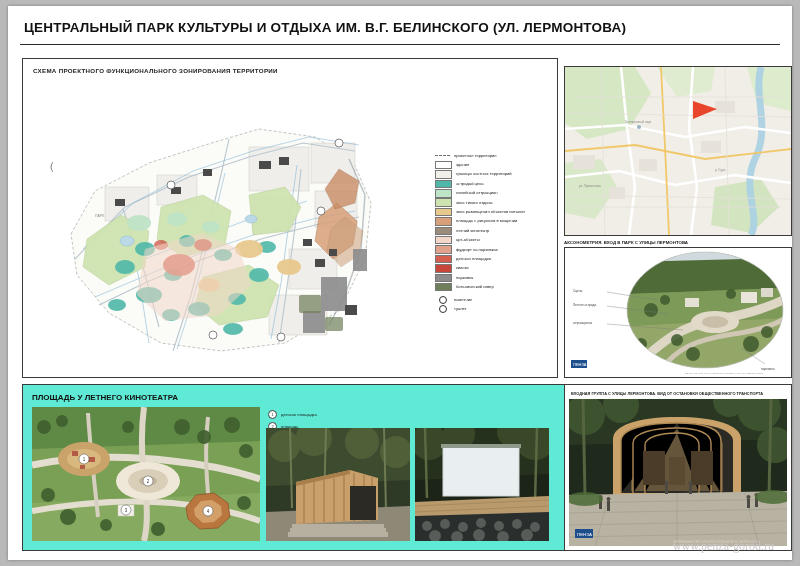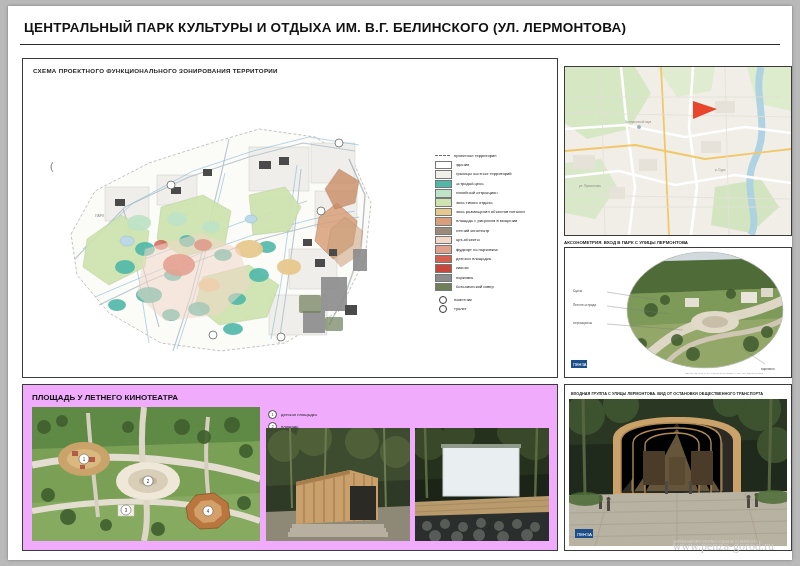--- a/index.html
+++ b/index.html
@@ -22,21 +22,21 @@
   .legend-dash{width:15px;height:0;border-top:1px dashed #6d6d6d;margin-right:4px;}
   .legend-ico{width:15px;margin-right:4px;display:flex;justify-content:center;}
   .pin{width:6px;height:6px;border-radius:50%;border:.7px solid #333;background:#fff;display:inline-block;}
 
   
   .citymap{position:absolute;left:556px;top:60px;width:226px;height:168px;border:1px solid #3a3a3a;overflow:hidden;background:#eef3e6;}
   .axo-cap{position:absolute;left:556px;top:234px;font-size:4.4px;font-weight:bold;color:#222;}
   .axo{position:absolute;left:556px;top:241px;width:226px;height:129px;border:1px solid #3a3a3a;background:#fff;overflow:hidden;}
 
   
-  .bl-panel{position:absolute;left:14px;top:378px;width:534px;height:165px;border:1px solid #3a3a3a;background:#f0abfc;overflow:hidden;}
+  .bl-panel{position:absolute;left:14px;top:378px;width:534px;height:165px;border:1px solid #3a3a3a;background:#5eead4;overflow:hidden;padding-left:32px;}
   .bl-title{position:absolute;left:9px;top:8px;font-size:8px;font-weight:bold;color:#111;}
   .bl-legend{position:absolute;left:245px;top:25px;}
   .bl-legend .row{display:flex;align-items:center;margin-bottom:3.2px;}
   .num{width:7px;height:7px;border-radius:50%;border:.7px solid #444;color:#333;font-size:4px;display:flex;align-items:center;justify-content:center;margin-right:4px;background:#fff;}
   .bl-legend .tx{font-size:4.2px;color:#222;}
 
   
   .br-panel{position:absolute;left:556px;top:378px;width:226px;height:165px;border:1px solid #3a3a3a;background:#fff;overflow:hidden;}
   .br-cap{position:absolute;left:6px;top:6px;font-size:3.9px;font-weight:bold;color:#222;}
   .watermark{position:absolute;right:18px;bottom:6px;font-size:12px;color:#c9c9c9;font-family:"Liberation Serif",serif;}

